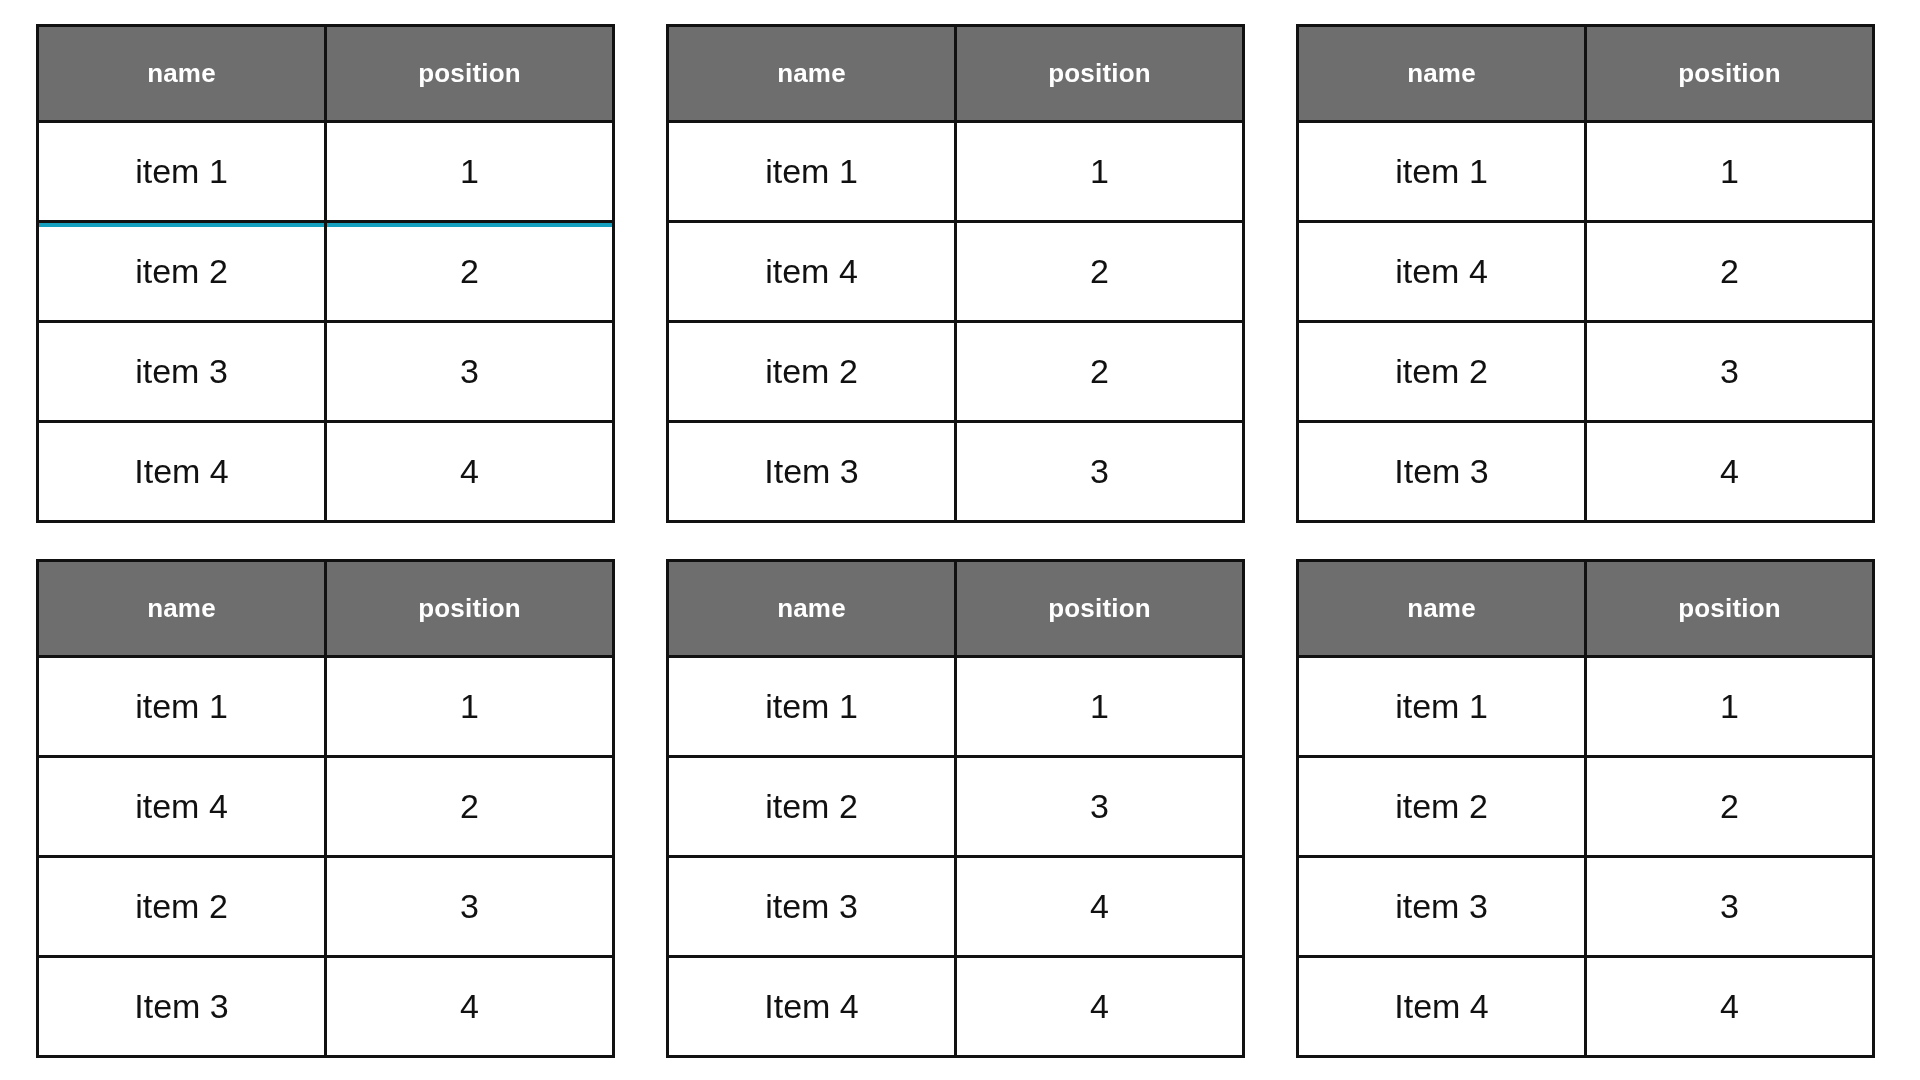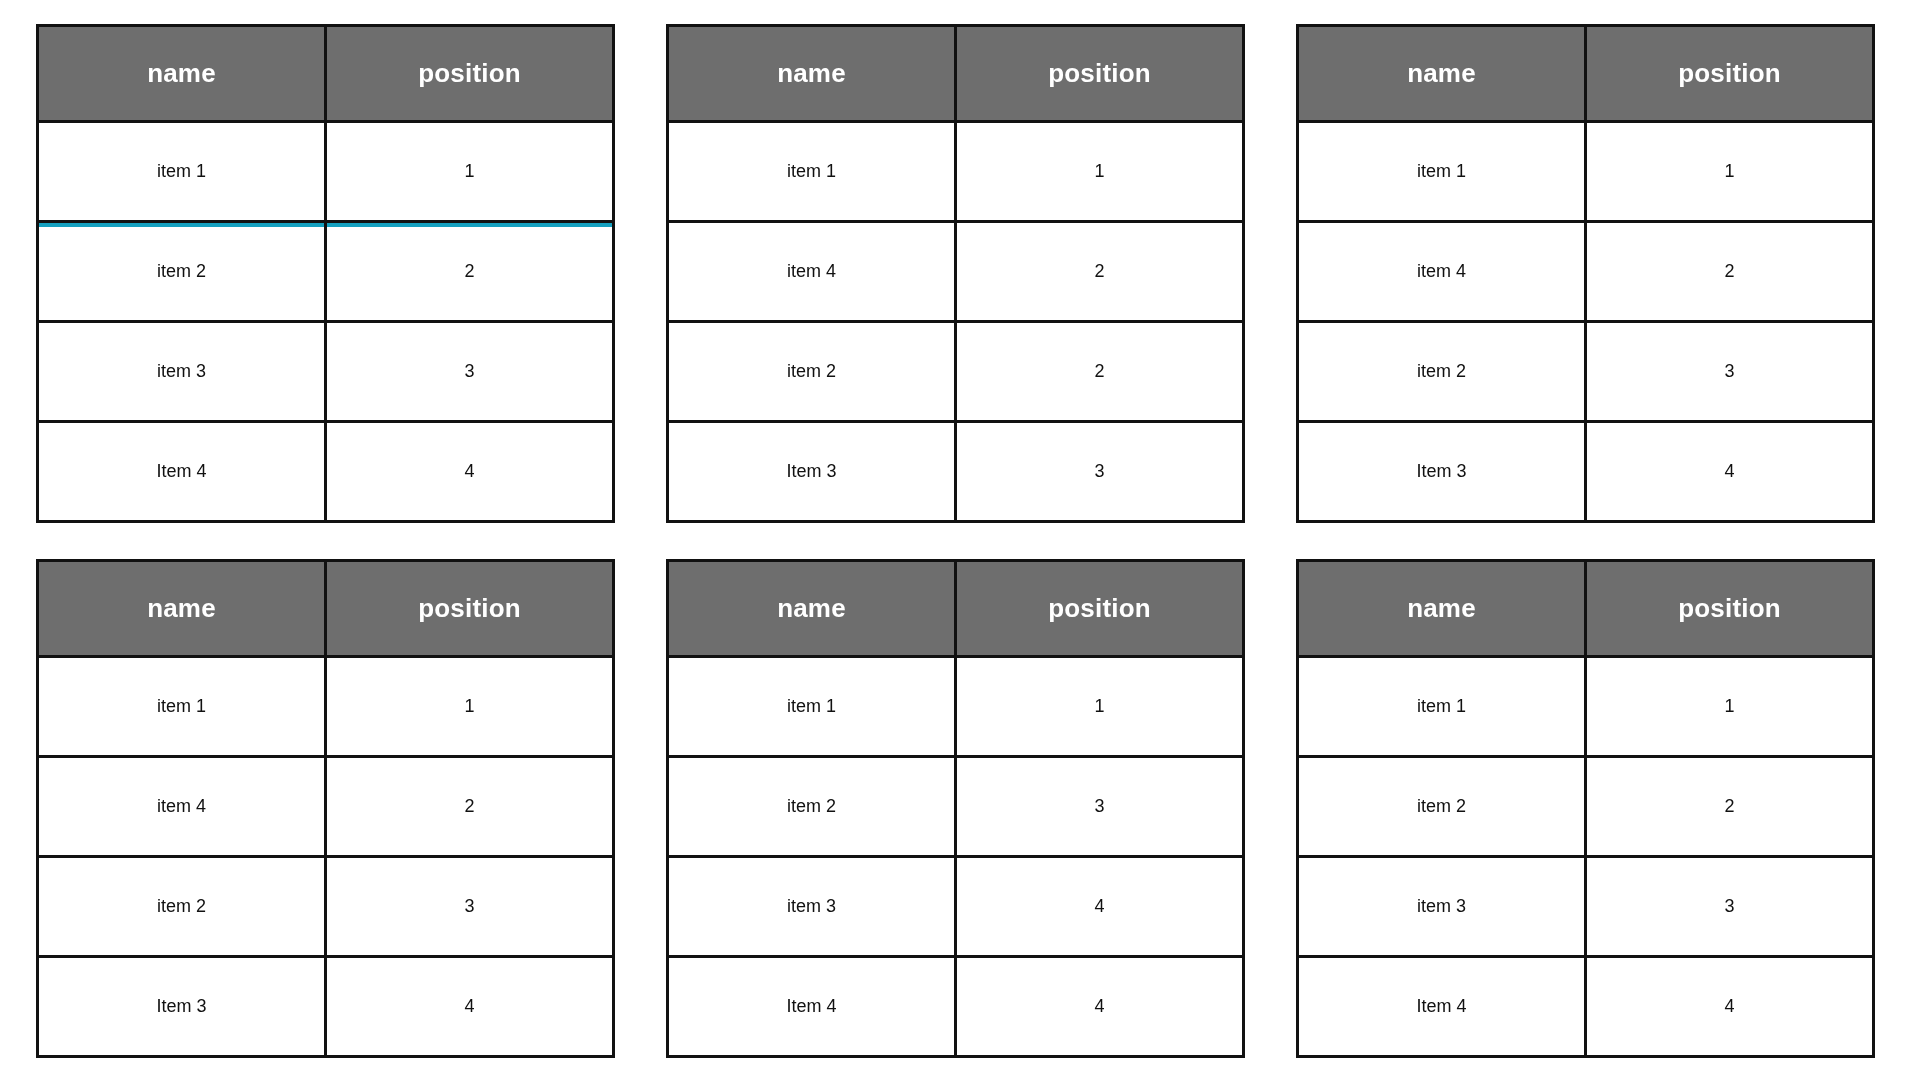--- a/index.html
+++ b/index.html
@@ -37,21 +37,21 @@
     font-size: 26px;
     font-weight: bold;
     text-align: center;
     height: 96px;
     border: 3px solid #111111;
     letter-spacing: .2px;
   }
   table.drag-table tbody td {
     background: #ffffff;
     color: #111111;
-    font-size: 18px;
+    font-size: 34px;
     font-weight: normal;
     text-align: center;
     height: 100px;
     border: 3px solid #111111;
   }
   
   tr.hl-blue  > td { background: #e8f6fc; }
   tr.hl-green > td { background: #f0f9e2; }
 
   

